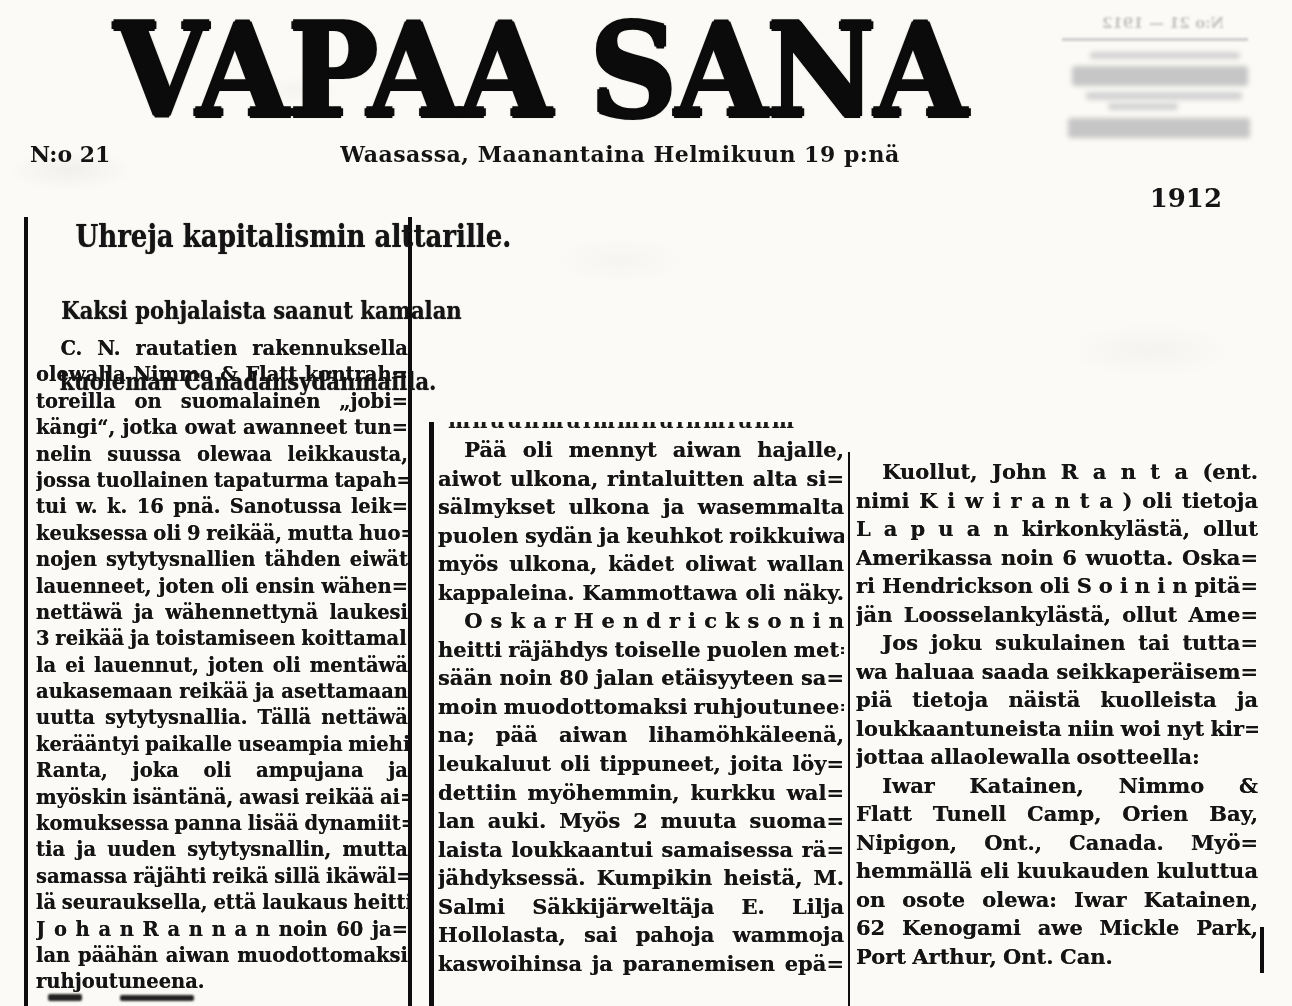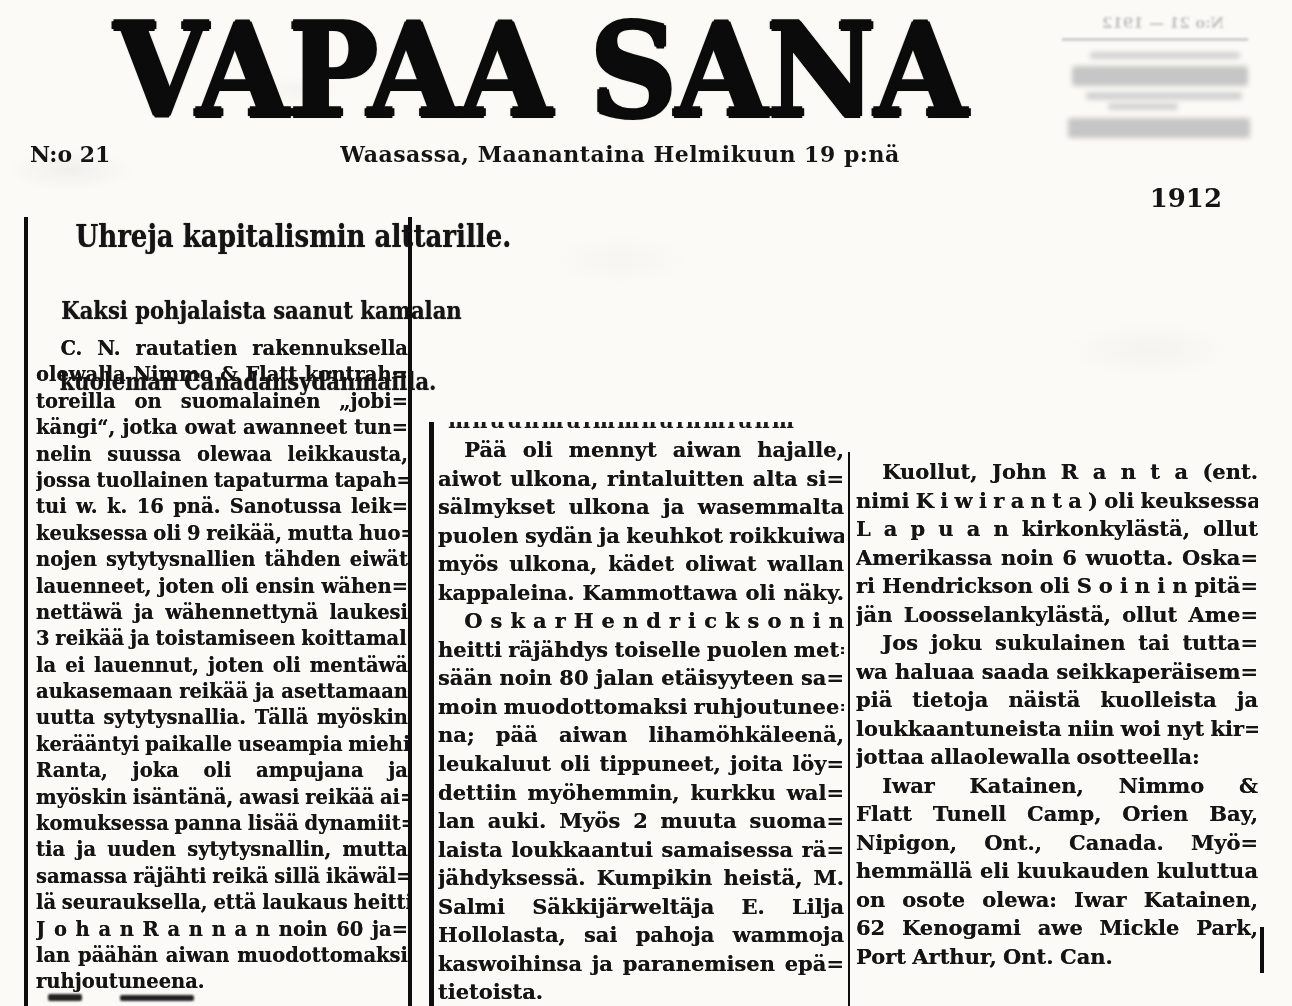--- a/index.html
+++ b/index.html
@@ -145,21 +145,21 @@
     <div class="ln">nelin suussa olewaa leikkausta,</div>
     <div class="ln">jossa tuollainen tapaturma tapah=</div>
     <div class="ln">tui w. k. 16 pnä. Sanotussa leik=</div>
     <div class="ln">keuksessa oli 9 reikää, mutta huo=</div>
     <div class="ln">nojen sytytysnallien tähden eiwät</div>
     <div class="ln">lauenneet, joten oli ensin wähen=</div>
     <div class="ln">nettäwä ja wähennettynä laukesi</div>
     <div class="ln">3 reikää ja toistamiseen koittamal=</div>
     <div class="ln">la ei lauennut, joten oli mentäwä</div>
     <div class="ln">aukasemaan reikää ja asettamaan</div>
-    <div class="ln">uutta sytytysnallia. Tällä myöskin</div>
+    <div class="ln">uutta sytytysnallia. Tällä nettäwä</div>
     <div class="ln">kerääntyi paikalle useampia miehiä</div>
     <div class="ln">Ranta, joka oli ampujana ja</div>
     <div class="ln">myöskin isäntänä, awasi reikää ai=</div>
     <div class="ln">komuksessa panna lisää dynamiit=</div>
     <div class="ln">tia ja uuden sytytysnallin, mutta</div>
     <div class="ln">samassa räjähti reikä sillä ikäwäl=</div>
     <div class="ln">lä seurauksella, että laukaus heitti</div>
     <div class="ln">J o h a n  R a n n a n  noin 60 ja=</div>
     <div class="ln">lan päähän aiwan muodottomaksi</div>
     <div class="ln last">ruhjoutuneena.</div>
@@ -181,26 +181,25 @@
     <div class="ln">moin muodottomaksi ruhjoutunee=</div>
     <div class="ln">na; pää aiwan lihamöhkäleenä,</div>
     <div class="ln">leukaluut oli tippuneet, joita löy=</div>
     <div class="ln">dettiin myöhemmin, kurkku wal=</div>
     <div class="ln">lan auki. Myös 2 muuta suoma=</div>
     <div class="ln">laista loukkaantui samaisessa rä=</div>
     <div class="ln">jähdyksessä. Kumpikin heistä, M.</div>
     <div class="ln">Salmi Säkkijärweltäja E. Lilja</div>
     <div class="ln">Hollolasta, sai pahoja wammoja</div>
     <div class="ln">kaswoihinsa ja paranemisen epä=</div>
-    <div class="ln last">tietoista.</div>
   </div>
 
 <div class="col" id="col3">
     <div class="ln ind">Kuollut, John  R a n t a  (ent.</div>
-    <div class="ln">nimi  K i w i r a n t a )  oli keuksessa</div>
+    <div class="ln">nimi  K i w i r a n t a )  oli tietoja</div>
     <div class="ln">L a p u a n   kirkonkylästä,   ollut</div>
     <div class="ln">Amerikassa noin 6 wuotta.  Oska=</div>
     <div class="ln">ri Hendrickson oli  S o i n i n  pitä=</div>
     <div class="ln">jän Loosselankylästä, ollut Ame=</div>
     <div class="ln ind">Jos joku sukulainen tai tutta=</div>
     <div class="ln">wa haluaa saada  seikkaperäisem=</div>
     <div class="ln">piä tietoja näistä kuolleista ja</div>
     <div class="ln">loukkaantuneista niin woi nyt kir=</div>
     <div class="ln last">jottaa allaolewalla osotteella:</div>
     <div class="ln ind">Iwar Katainen, Nimmo &amp;</div>

